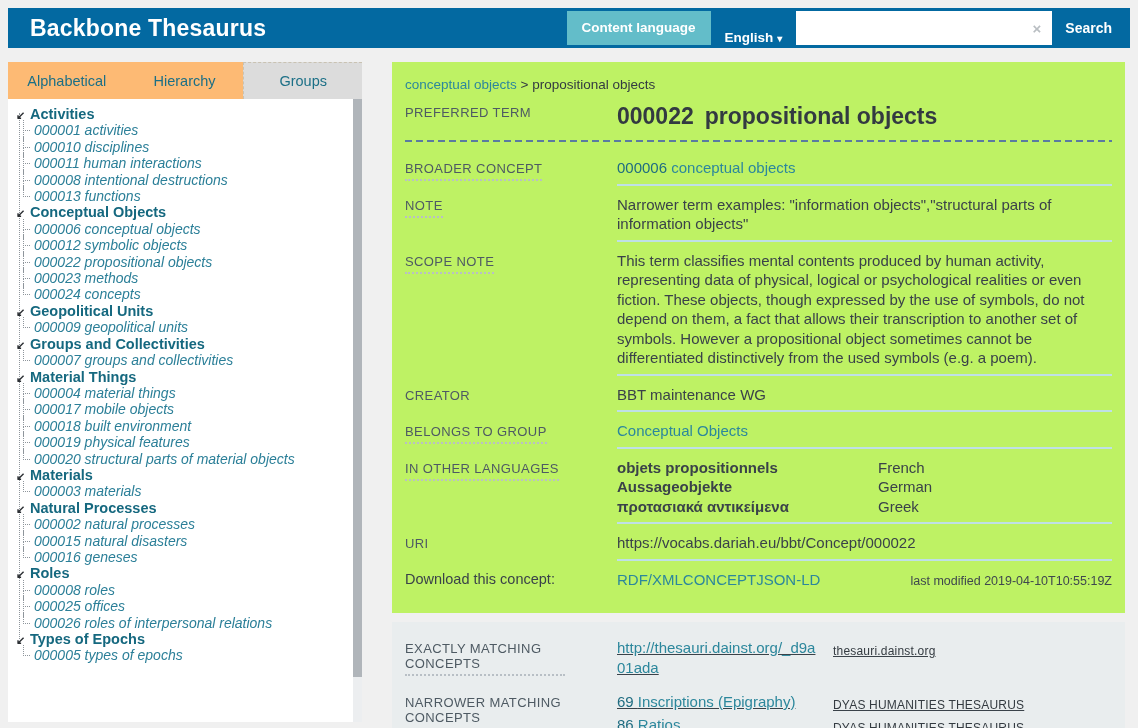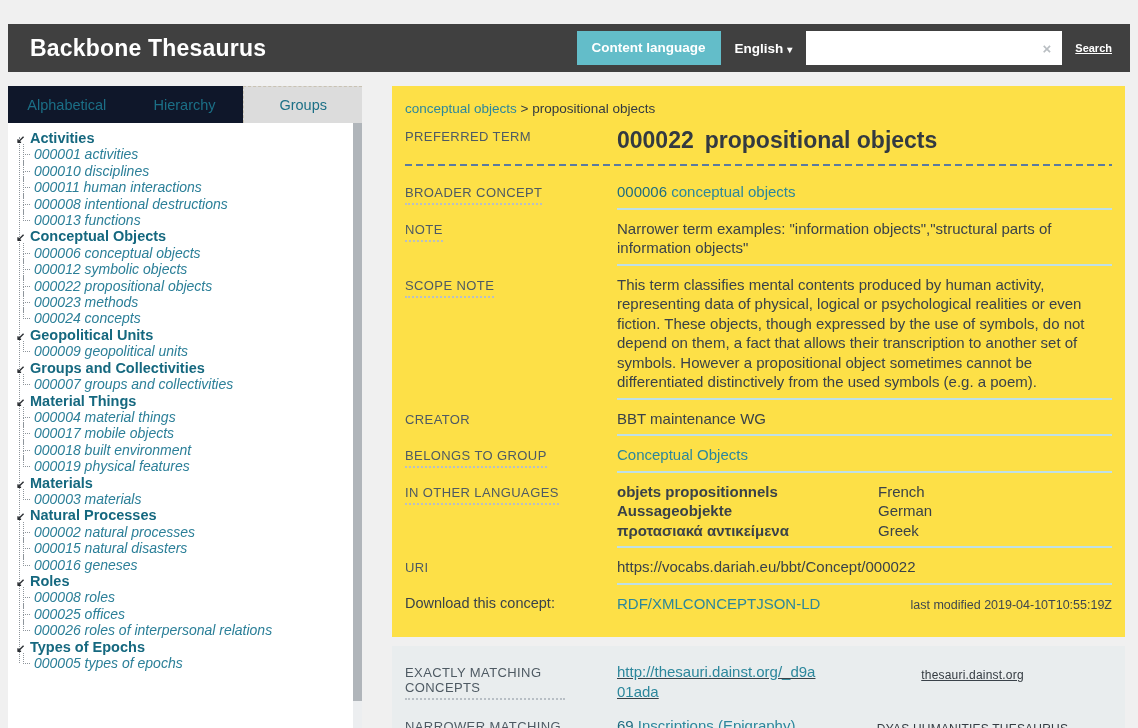--- a/index.html
+++ b/index.html
@@ -5,55 +5,55 @@
   * { box-sizing: border-box; margin: 0; padding: 0; }
   html, body { width: 1138px; height: 728px; overflow: hidden; }
   body {
     background: #f0f0f0;
     font-family: "Liberation Sans", sans-serif;
     color: #3a4249;
   }
 
   
   .app-header {
-    margin: 24px 8px 0 8px;
-    height: 48px;
-    background: #404040;
+    margin: 8px 8px 0 8px;
+    height: 40px;
+    background: #0369a1;
     display: flex;
     align-items: center;
     padding: 0 18px 0 22px;
   }
   .app-title { color: #ffffff; font-size: 23px; font-weight: 700; letter-spacing: 0.2px; }
-  .header-right { margin-left: auto; display: flex; align-items: center; height: 34px; padding-left: 22px; }
+  .header-right { margin-left: auto; display: flex; align-items: flex-end; height: 34px; padding-left: 22px; }
   .content-lang-btn {
     background: #63bdc9; color: #fff; font-size: 13.5px; font-weight: 700;
     height: 34px; line-height: 34px; padding: 0 15px; border: none; cursor: pointer;
     font-family: inherit;
   }
   .lang-dropdown { color: #fff; font-size: 13.5px; font-weight: 700; margin: 0 14px; cursor: pointer; white-space: nowrap; }
   .lang-dropdown .caret { font-size: 10px; margin-left: 4px; }
   .search-wrap { background: #fff; height: 34px; width: 256px; display: flex; align-items: center; }
   .search-wrap input {
     flex: 1; border: none; outline: none; height: 100%; padding: 0 10px;
     font-size: 14px; font-family: inherit; color: #3a4249; background: transparent;
   }
   .search-clear { color: #b9bec2; font-size: 15px; font-weight: 700; padding: 0 11px; cursor: pointer; }
   .search-btn {
-    background: transparent; border: none; color: #fff; font-size: 11px; font-weight: 700;
-    padding: 0 0 0 13px; height: 34px; cursor: pointer; font-family: inherit; text-decoration: underline;
+    background: transparent; border: none; color: #fff; font-size: 14px; font-weight: 700;
+    padding: 0 0 0 13px; height: 34px; cursor: pointer; font-family: inherit;
   }
 
   
   .main-row { display: flex; margin: 14px 13px 0 8px; height: 660px; }
 
   
   .sidebar { width: 354px; display: flex; flex-direction: column; }
   .tabs { display: flex; height: 37px; }
   .tab {
-    flex: 1; background: #0f172a; color: #1b6f86; font-size: 14.5px;
+    flex: 1; background: #fdba74; color: #1b6f86; font-size: 14.5px;
     display: flex; align-items: center; justify-content: center; cursor: pointer;
   }
   .tab.active { background: #dcdcdc; border-left: 1px dashed #c9c2b2; border-top: 1px dashed #c9c2b2; }
   .tree-wrap { background: #ffffff; flex: 1; position: relative; overflow: hidden; }
   .tree { padding: 7px 14px 0 8px; position: relative; font-size: 14px; line-height: 16.4px; }
   .tree::before {
     content: ""; position: absolute; left: 11px; top: 14px; height: 526px;
     border-left: 1px dotted #8e959b;
   }
   .tree-group { position: relative; padding-left: 14px; white-space: nowrap; }
@@ -72,21 +72,21 @@
     content: ""; position: absolute; left: 1px; top: 8px; bottom: -2px;
     border-left: 1px dotted #8e959b;
   }
   .tree-item:last-child::after { display: none; }
   .tree-link { color: #2b7f98; text-decoration: none; cursor: pointer; font-style: italic; }
   .scrollbar-track { position: absolute; right: 0; top: 0; width: 9px; height: 100%; background: #eceef0; }
   .scrollbar-thumb { position: absolute; right: 0; top: 0; width: 9px; height: 578px; background: #b0b5ba; }
 
   
   .content { width: 733px; margin-left: 30px; display: flex; flex-direction: column; }
-  .content-panel { background: #fde047; padding: 15px 13px 14px 13px; }
+  .content-panel { background: #bef264; padding: 15px 13px 14px 13px; }
   .breadcrumb { font-size: 13.5px; margin-bottom: 10px; color: #333a41; }
   .breadcrumb a { color: #2c879c; text-decoration: none; cursor: pointer; }
 
   .row { display: grid; grid-template-columns: 212px 1fr; align-items: start; }
   .row-label {
     font-size: 13px; color: #4e5a63; letter-spacing: 0.4px; padding-top: 3px;
   }
   .row-label .label-inner { display: inline-block; max-width: 160px; }
   .row-label.dotted .label-inner { border-bottom: 2px dotted #b8bfc5; padding-bottom: 3px; }
   .row-value {
@@ -117,21 +117,21 @@
   
   .matching-section { background: #e9edee; margin-top: 9px; padding: 16px 13px 20px 13px; flex: 1; }
   .match-row { display: grid; grid-template-columns: 212px 1fr; align-items: start; margin-bottom: 14px; }
   .match-items { display: flex; flex-direction: column; }
   .match-item { display: grid; grid-template-columns: 216px 1fr; align-items: start; text-decoration: underline; }
   .match-link {
     color: #2c879c; text-decoration: none; font-size: 15px; line-height: 20px;
     overflow-wrap: anywhere; max-width: 200px; display: inline-block; cursor: pointer;
   }
   .match-link .code-dark { color: #1f6c81; }
-  .match-source { font-size: 12px; color: #343b41; letter-spacing: 0.2px; padding-top: 3px; line-height: 20px; text-align: center; }
+  .match-source { font-size: 12px; color: #343b41; letter-spacing: 0.2px; padding-top: 3px; line-height: 20px; }
 </style>
 </head>
 <body>
 
 <div class="app-header">
   <div class="app-title">Backbone Thesaurus</div>
   <div class="header-right">
     <button class="content-lang-btn">Content language</button>
     <div class="lang-dropdown">
       <span>English</span><span class="caret">▾</span>
@@ -177,20 +177,21 @@
           <div class="tree-group"><span class="tree-arrow">↙</span><span class="tree-group-label">Groups and Collectivities</span></div>
           <ul class="tree-children">
             <li class="tree-item"><a class="tree-link">000007 groups and collectivities</a></li>
           </ul>
           <div class="tree-group"><span class="tree-arrow">↙</span><span class="tree-group-label">Material Things</span></div>
           <ul class="tree-children">
             <li class="tree-item"><a class="tree-link">000004 material things</a></li>
             <li class="tree-item"><a class="tree-link">000017 mobile objects</a></li>
             <li class="tree-item"><a class="tree-link">000018 built environment</a></li>
             <li class="tree-item"><a class="tree-link">000019 physical features</a></li>
+            <li class="tree-item"><a class="tree-link">000020 structural parts of material objects</a></li>
           </ul>
           <div class="tree-group"><span class="tree-arrow">↙</span><span class="tree-group-label">Materials</span></div>
           <ul class="tree-children">
             <li class="tree-item"><a class="tree-link">000003 materials</a></li>
           </ul>
           <div class="tree-group"><span class="tree-arrow">↙</span><span class="tree-group-label">Natural Processes</span></div>
           <ul class="tree-children">
             <li class="tree-item"><a class="tree-link">000002 natural processes</a></li>
             <li class="tree-item"><a class="tree-link">000015 natural disasters</a></li>
             <li class="tree-item"><a class="tree-link">000016 geneses</a></li>

